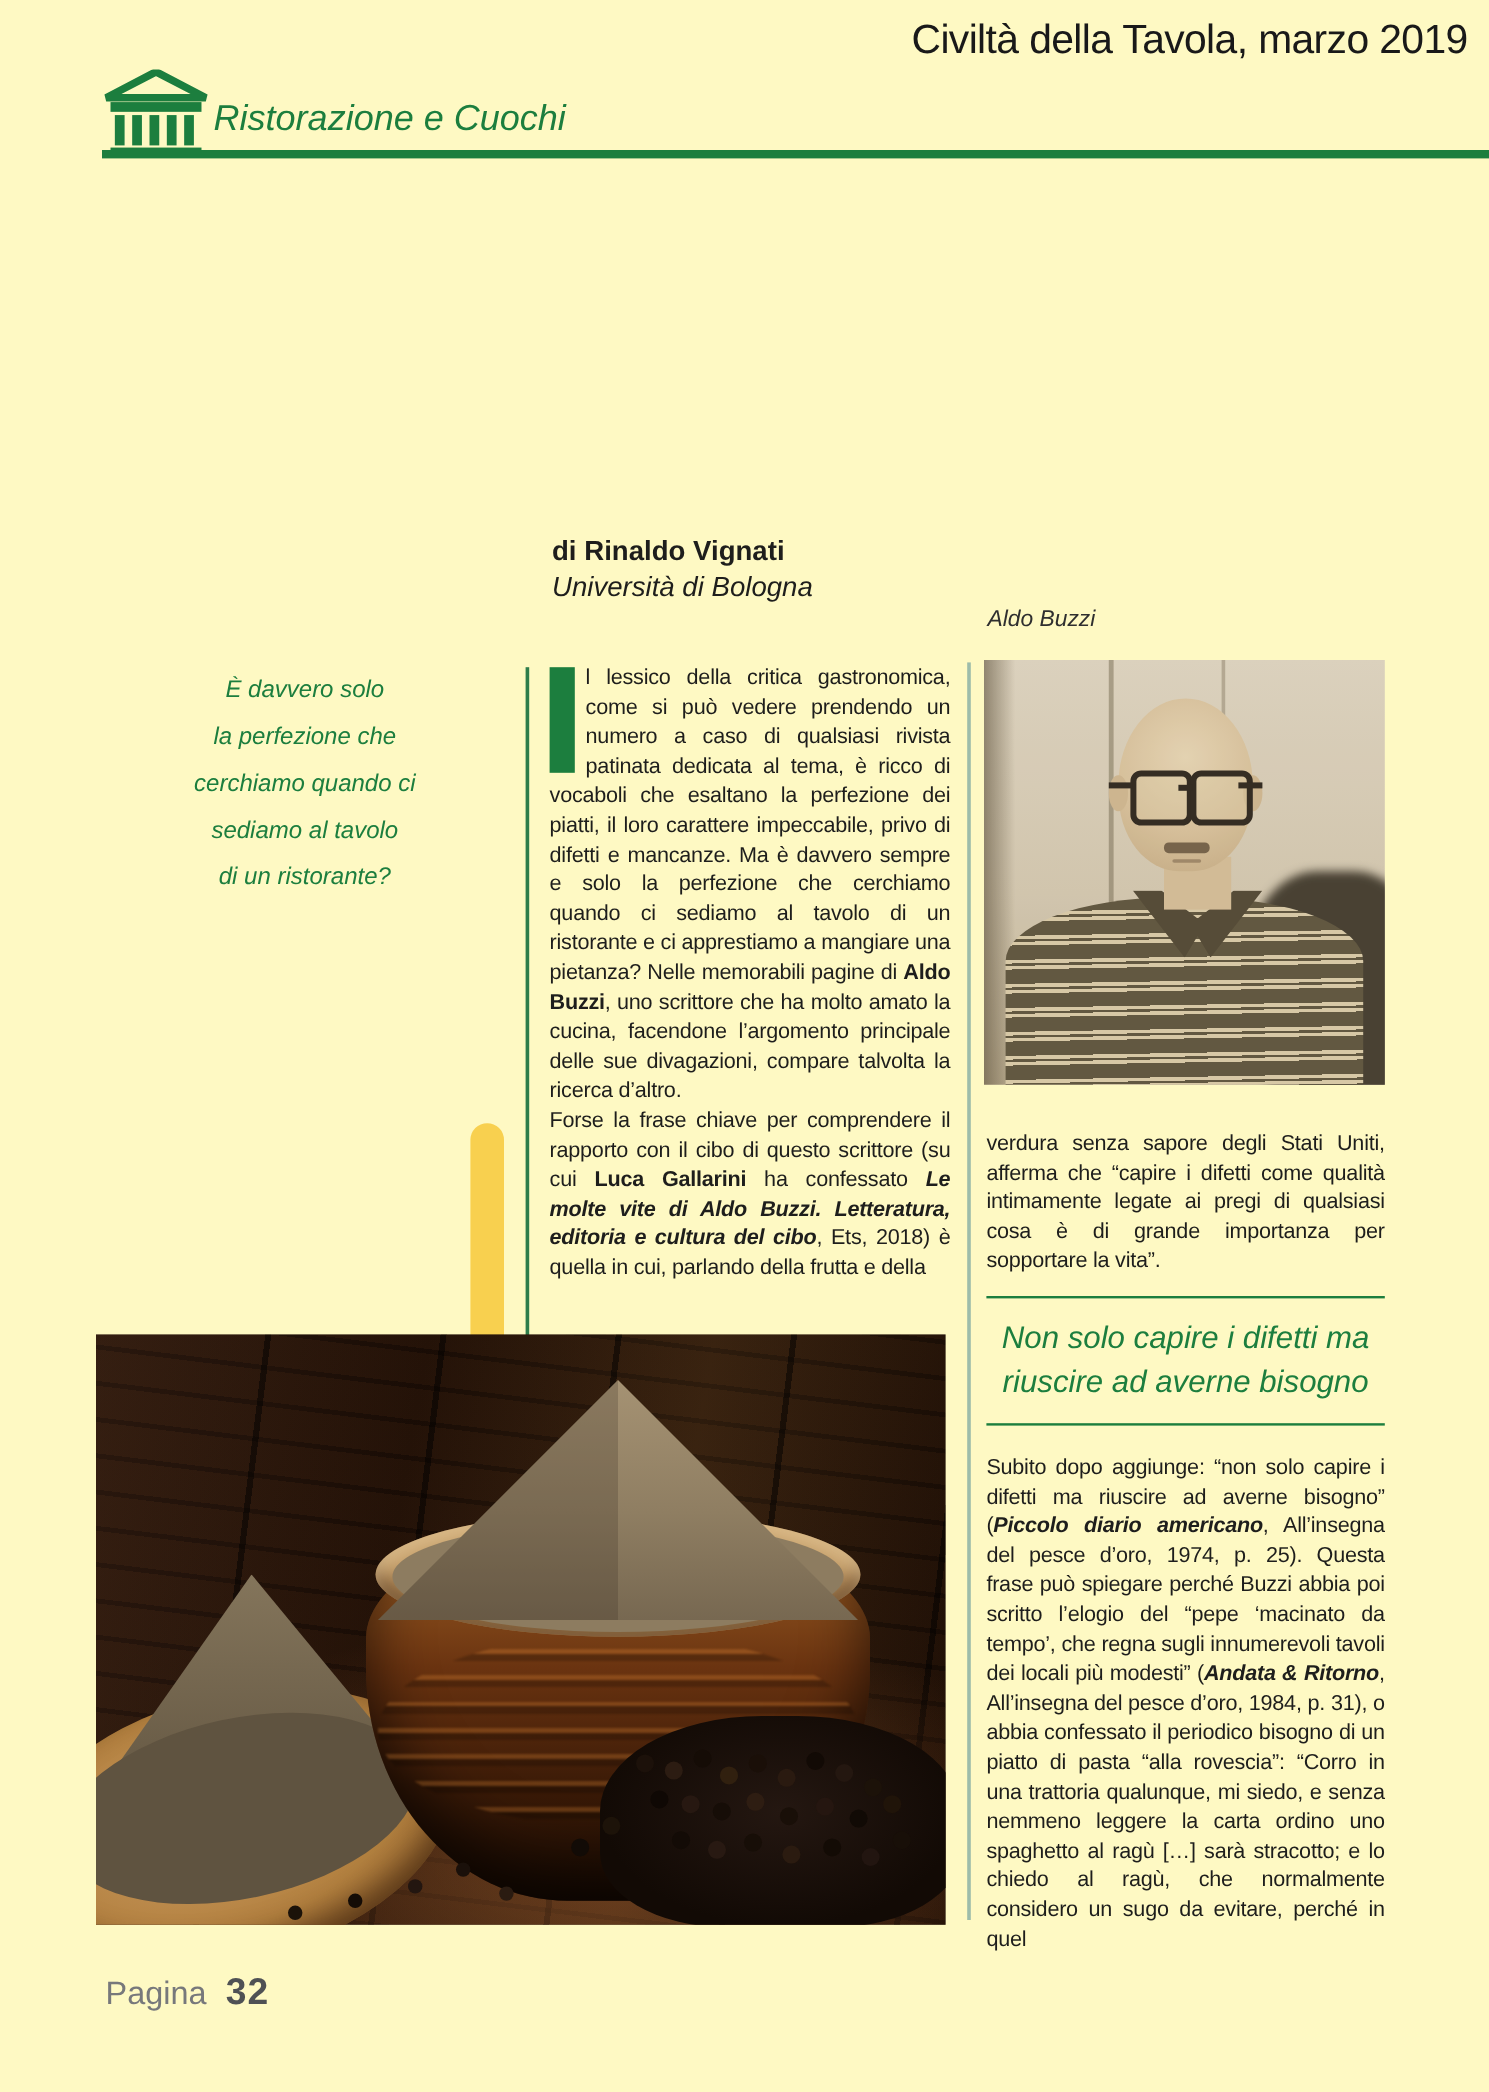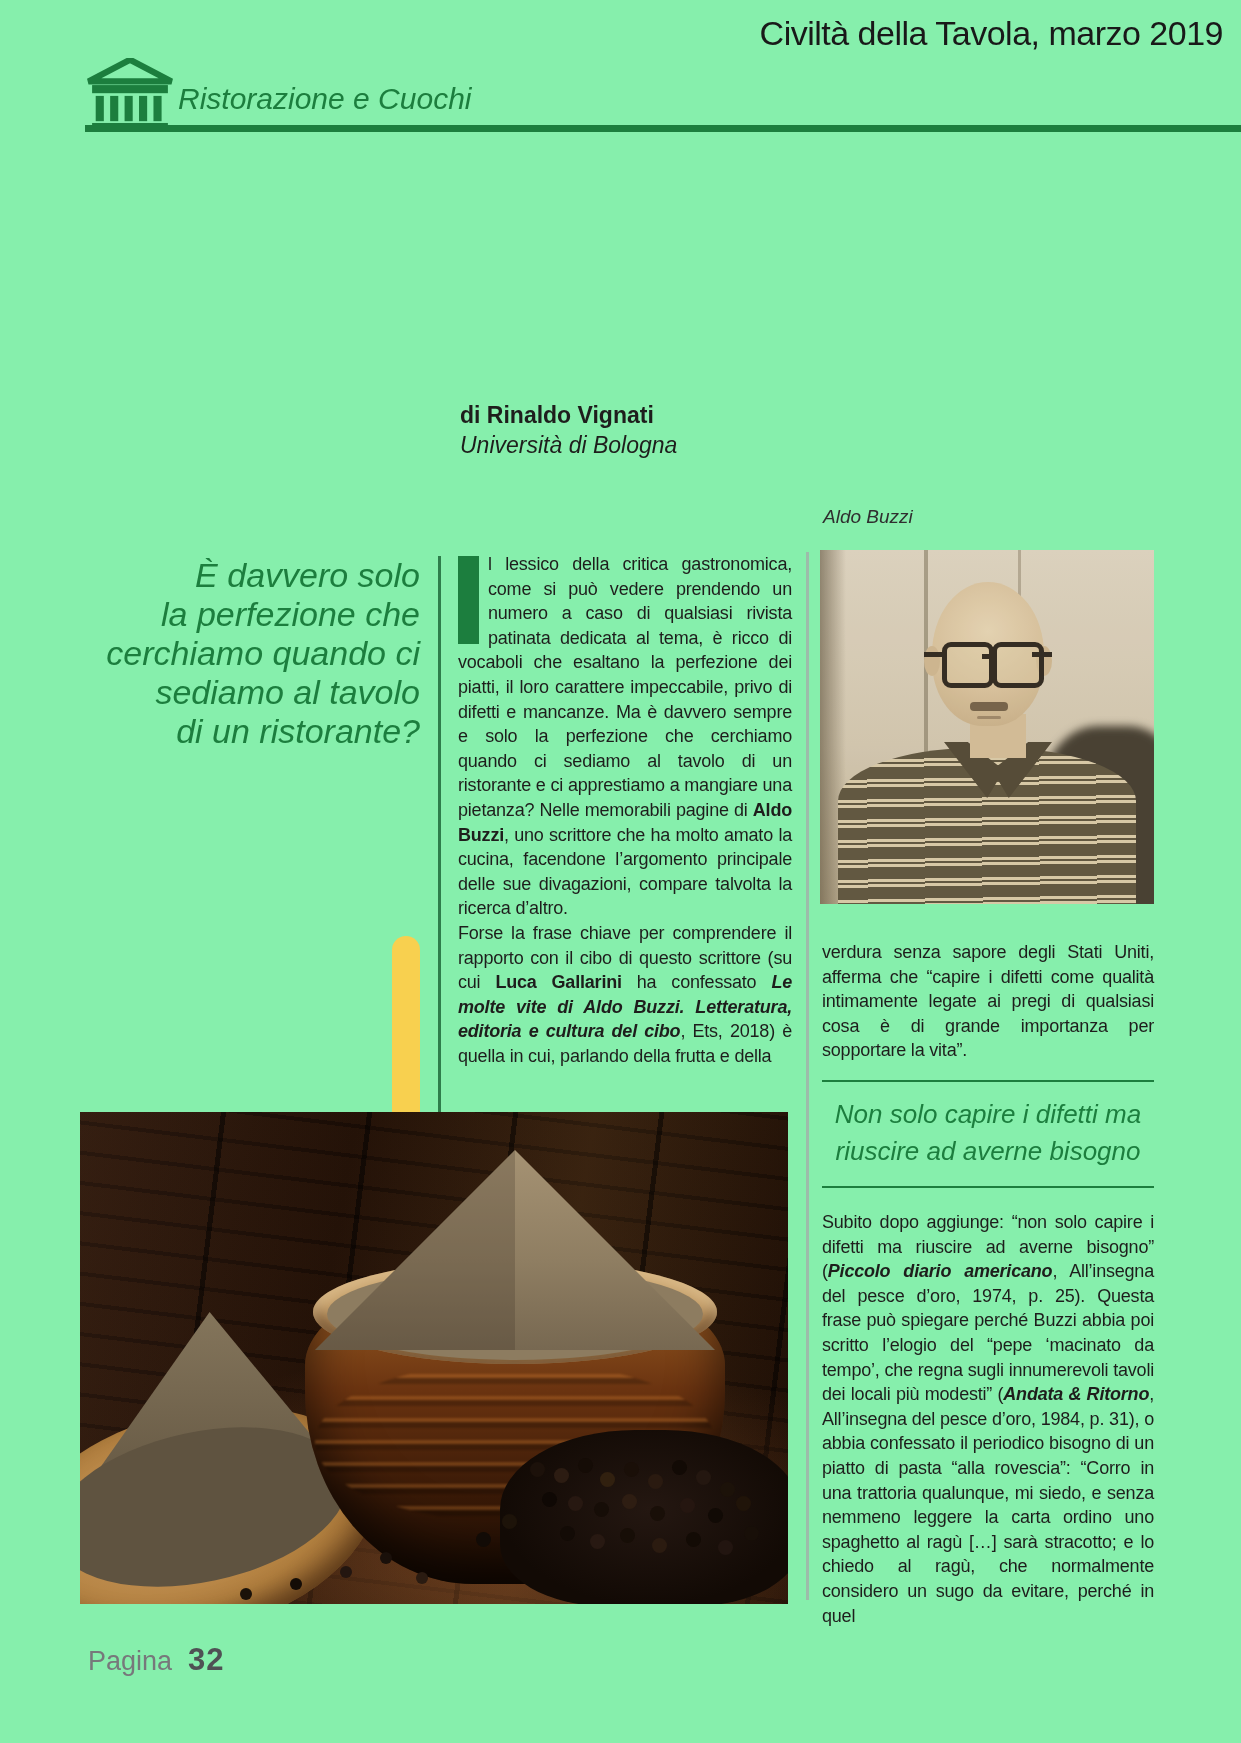--- a/index.html
+++ b/index.html
@@ -1,31 +1,31 @@
 <!DOCTYPE html>
 <html style="--green: #1c7e3e; --sage: #9dbcaa; --yellow: #f8d04f; --text: #1e1e1c; --gray: #77787b;"><head>
 <meta charset="utf-8">
 <style>
   html,body{margin:0;padding:0;background:#e8e8e8;}
   .page{
-    position:relative;width:1241px;height:1743px;margin:0 auto;background:#86efac;
+    position:relative;width:1241px;height:1743px;margin:0 auto;background:#fef9c3;
     font-family:"Liberation Sans",sans-serif;color:#1e1e1c;overflow:hidden;
   }
   
   .issue{position:absolute;top:14px;right:18px;font-size:34px;letter-spacing:-0.5px;color:#191919;white-space:nowrap;}
   .temple{position:absolute;left:84px;top:58px;width:92px;height:74px;}
   .section-title{position:absolute;left:178px;top:82px;font-size:30px;font-weight:normal;font-style:italic;color:var(--green,#1c7e3e);white-space:nowrap;}
   .head-rule{position:absolute;left:85px;top:125px;width:1156px;height:7px;background:var(--green,#1c7e3e);}
   .article-title{position:absolute;left:82px;top:146px;font-size:63px;font-weight:bold;letter-spacing:-2px;color:var(--green,#1c7e3e);white-space:nowrap;}
   
   .byline{position:absolute;left:460px;top:400px;font-size:23px;line-height:30px;}
-  .byline .by{font-weight:bold;}
+  .byline .by{font-weight:bold;margin-top:44px;}
   .byline .aff{font-style:italic;}
   
-  .pull-quote{position:absolute;left:88px;top:556px;width:332px;text-align:right;font-size:34px;line-height:39px;font-style:italic;color:var(--green,#1c7e3e);}
+  .pull-quote{position:absolute;left:88px;top:556px;width:332px;text-align:center;font-size:20px;line-height:39px;font-style:italic;color:var(--green,#1c7e3e);}
   .vrule-green{position:absolute;left:438px;top:556px;width:3px;height:578px;background:#2e7d4b;}
   .vrule-sage{position:absolute;left:806px;top:552px;width:3px;height:1048px;background:var(--sage,#9dbcaa);}
   .yellow-stroke{position:absolute;left:392px;top:936px;width:28px;height:240px;border-radius:16px;background:var(--yellow,#f8d04f);}
   
   .col{position:absolute;font-size:18px;line-height:24.6px;text-align:justify;letter-spacing:-0.2px;color:#1e1e1c;}
   .col p{margin:0;}
   .col1{left:458px;top:552px;width:334px;}
   .col2a{left:822px;top:940px;width:332px;}
   .col2b{left:822px;top:1210px;width:332px;}
   .drop-cap{display:block;float:left;width:21px;height:88px;margin:4px 9px 0 0;background:var(--green,#1c7e3e);color:transparent;overflow:hidden;font-size:80px;}

